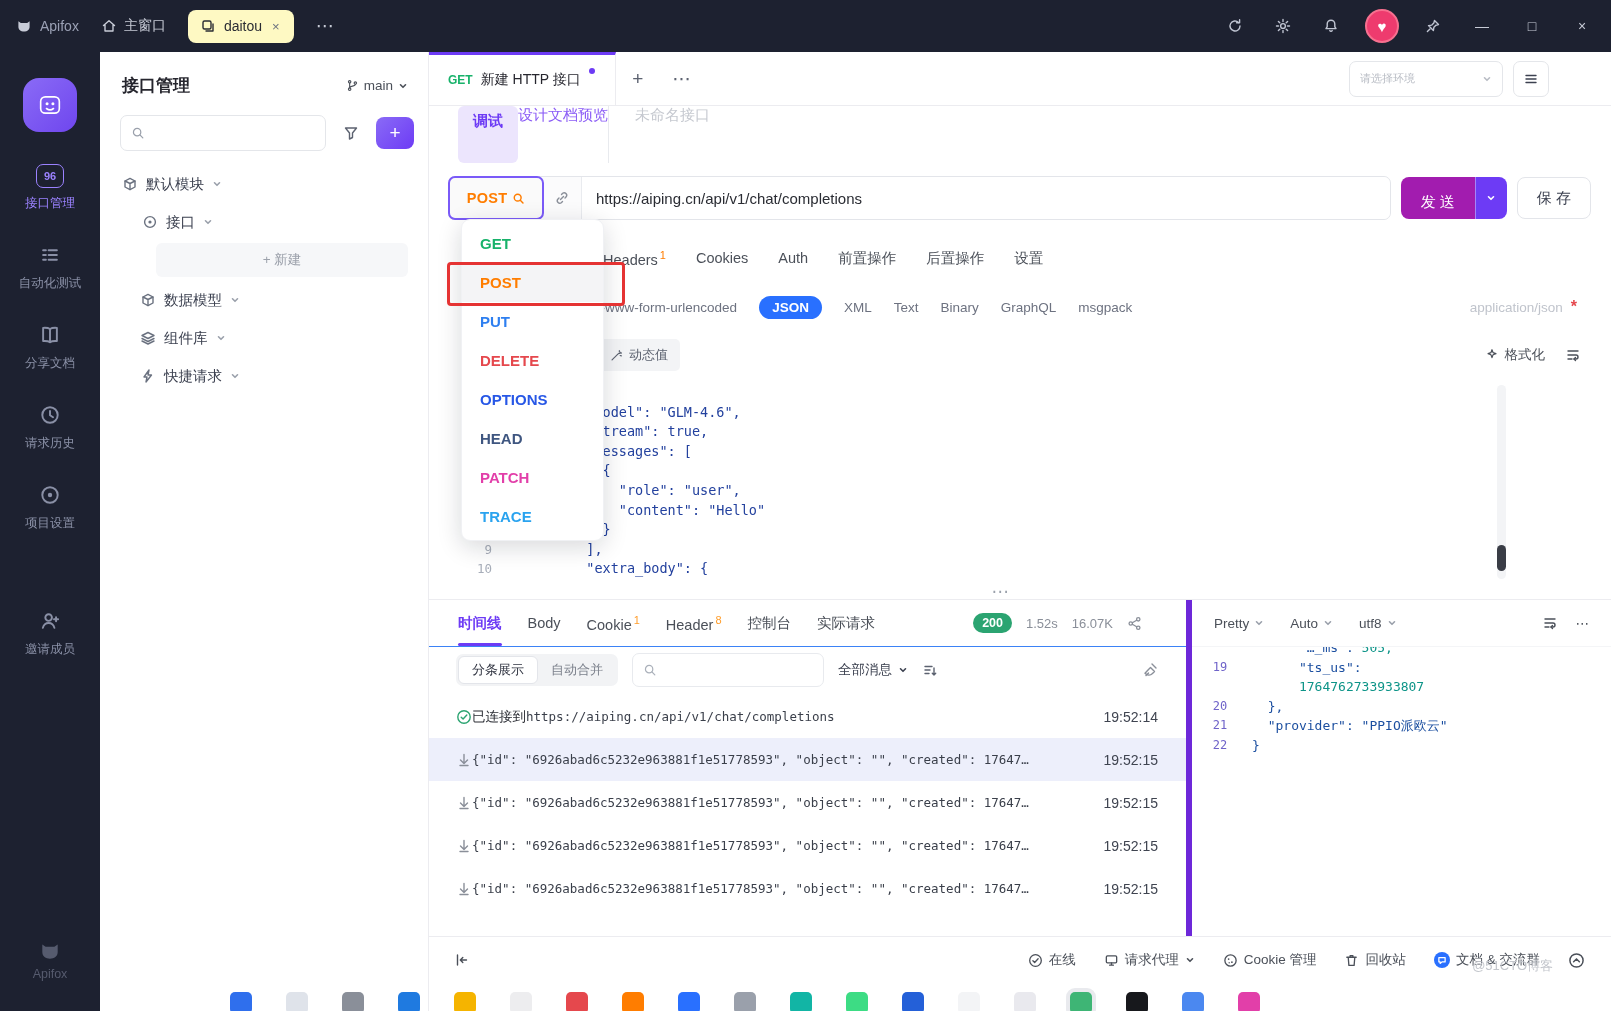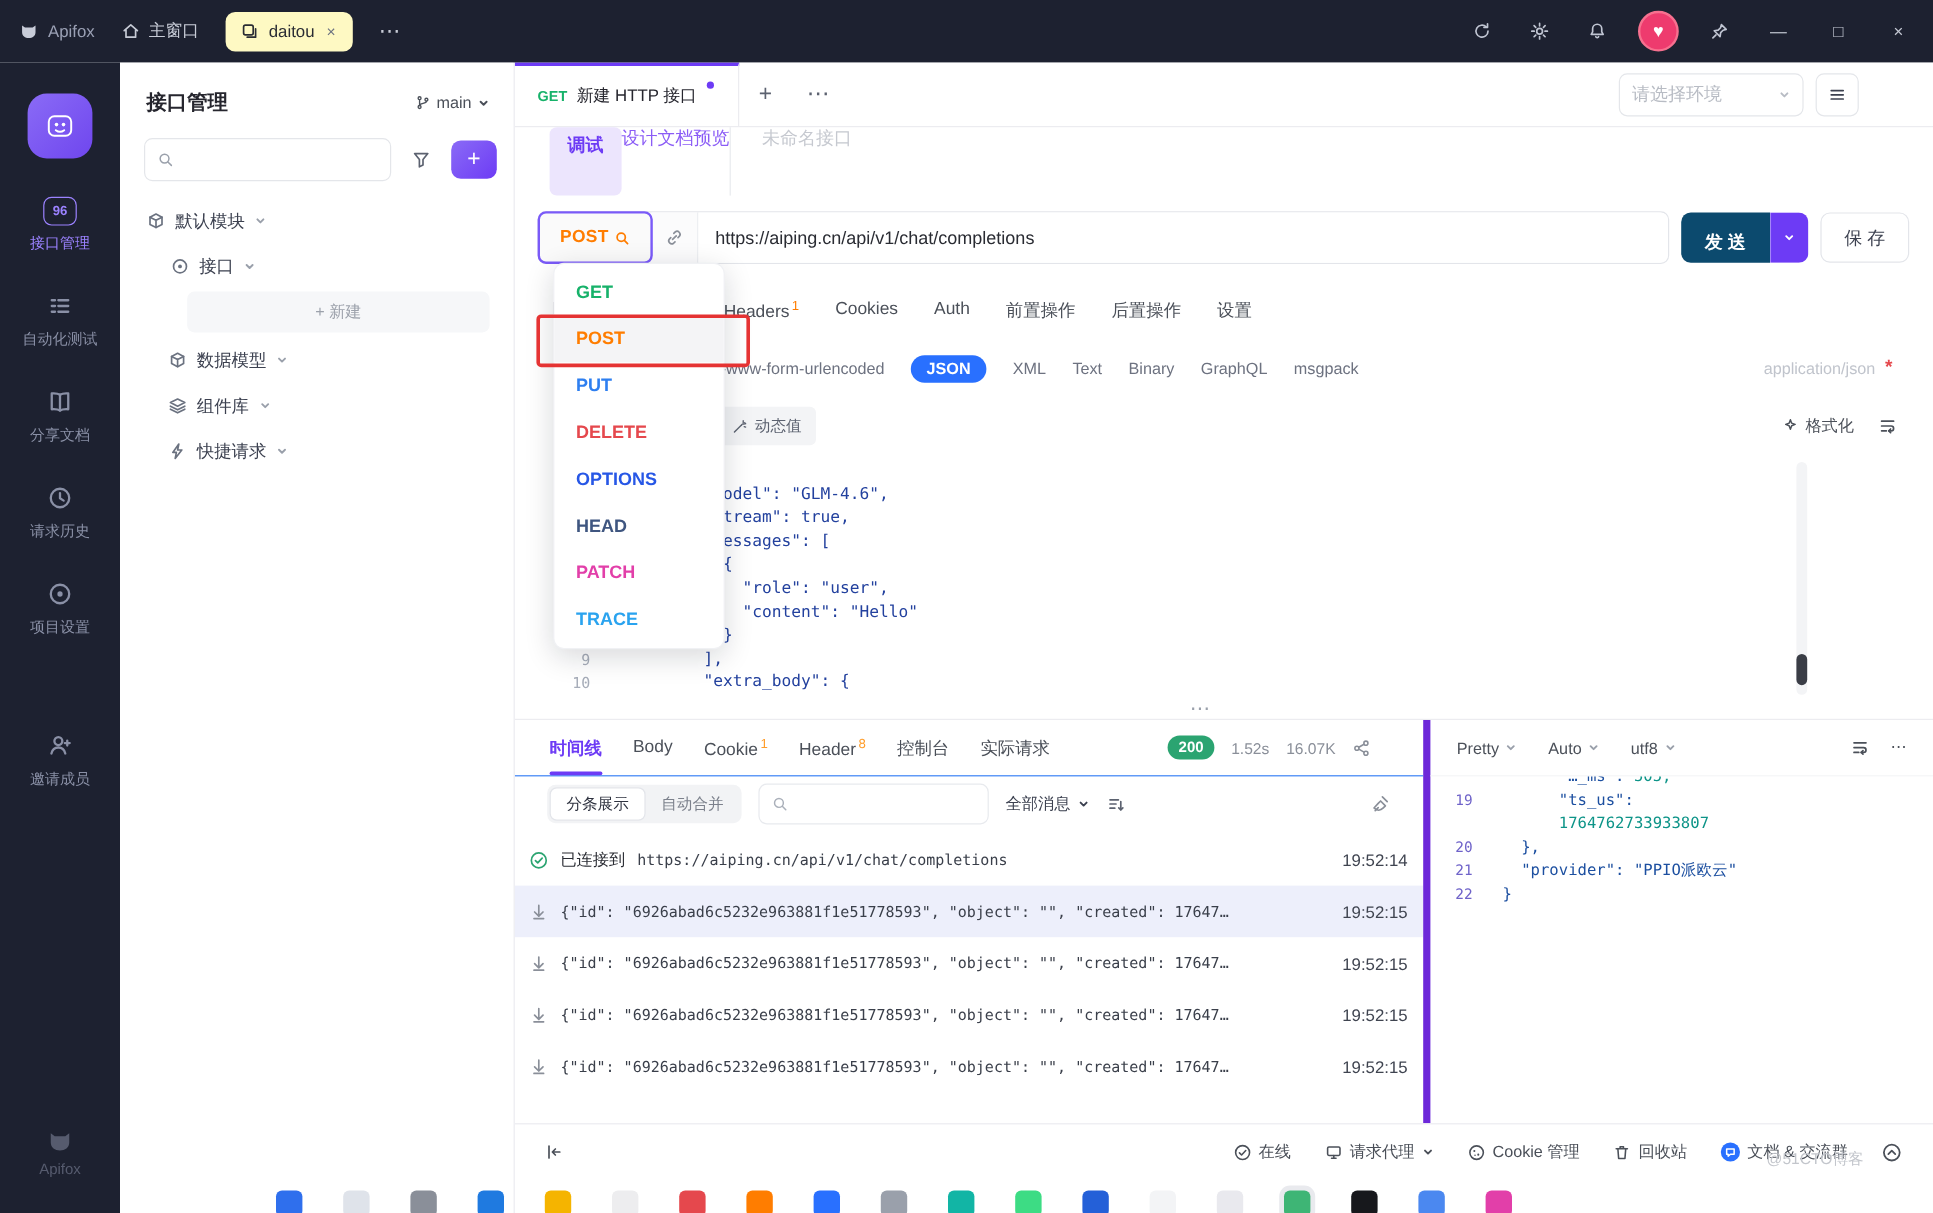--- a/index.html
+++ b/index.html
@@ -52,36 +52,36 @@
   
   .main{position:absolute;top:52px;left:428px;right:0;bottom:0;display:flex;flex-direction:column;background:#fff}
 
   .tabstrip{height:53px;display:flex;align-items:stretch;border-bottom:1px solid #ececf0;flex:none}
   .rtab{display:flex;align-items:center;gap:8px;padding:0 20px;border-right:1px solid #ececf0;border-top:3px solid #6d3bf5;cursor:pointer}
   .rtab .m{color:#17b26a;font-weight:700;font-size:12px}
   .rtab .t{font-size:14px;color:#26262e}
   .udot{width:6px;height:6px;border-radius:50%;background:#6d3bf5;align-self:flex-start;margin-top:13px}
   .ts-btn{display:flex;align-items:center;justify-content:center;width:44px;color:#5c6270;font-size:19px;cursor:pointer}
   .ts-right{margin-left:auto;display:flex;align-items:center;gap:10px;padding-right:62px}
-  .env-select{width:132px;height:34px;border:1px solid #e4e6ea;border-radius:7px;display:flex;align-items:center;justify-content:space-between;padding:0 10px;color:#b8bcc4;font-size:15px;cursor:pointer}
+  .env-select{width:132px;height:34px;border:1px solid #e4e6ea;border-radius:7px;display:flex;align-items:center;justify-content:space-between;padding:0 10px;color:#b8bcc4;font-size:11px;cursor:pointer}
   .env-select .car{color:#b8bcc4}
   .menu-btn{width:34px;height:34px;border:1px solid #e4e6ea;border-radius:7px;display:flex;align-items:center;justify-content:center;color:#3c4150;cursor:pointer}
 
   .subnav{height:57px;display:flex;padding:0 30px;flex:none}
   .sn{font-size:15px;color:#8b5cf6;cursor:pointer}
   .sn.debug{background:#ece5fd;color:#6d3bf5;font-weight:600;padding:6px 15px;border-radius:6px}
   .sn.unnamed{color:#c6c9d0;border-left:1px solid #e8eaee;padding-left:26px;cursor:default}
 
   .reqbar{height:70px;display:flex;align-items:center;padding:0 20px;gap:10px;flex:none}
   .igroup{flex:1;display:flex;align-items:stretch;height:42px;border:1px solid #e3e5ea;border-radius:7px;background:#fff}
   .method-box{width:92px;display:flex;align-items:center;justify-content:center;gap:5px;border:2px solid #7a5af8;border-radius:7px;margin:-1px;background:#fafafa;cursor:pointer;z-index:2}
   .method-box .mtxt{color:#ff7d00;font-weight:700;font-size:14.5px;letter-spacing:.3px}
   .link-btn{width:38px;display:flex;align-items:center;justify-content:center;color:#8a8f99;border-right:1px solid #e9ebef;background:#fbfbfc;cursor:pointer}
   .url{flex:1;border:none;outline:none;font-size:15px;color:#2a2c33;padding:0 14px;border-radius:0 7px 7px 0;font-family:"Liberation Sans","DejaVu Sans",sans-serif}
-  .send{height:42px;background:#0c4a6e;color:#fff;border:none;border-radius:8px 0 0 8px;font-size:15px;padding:16px 20px;font-weight:700;cursor:pointer}
+  .send{height:42px;background:#a21caf;color:#fff;border:none;border-radius:8px 0 0 8px;font-size:15px;padding:16px 20px;font-weight:400;cursor:pointer}
   .send-caret{height:42px;width:32px;background:#6d3bf5;color:#fff;border:none;border-left:1px solid rgba(255,255,255,.38);border-radius:0 8px 8px 0;display:flex;align-items:center;justify-content:center;cursor:pointer}
   .save{height:42px;margin-left:10px;padding:0 19px;background:#fff;border:1px solid #e3e5ea;border-radius:8px;color:#3c4150;font-size:15px;cursor:pointer}
 
   .reqtabs{height:50px;display:flex;align-items:center;gap:30px;padding:0 32px;color:#4b5059;font-size:14.5px;flex:none}
   .reqtab{cursor:pointer;position:relative}
   .reqtab sup{color:#ff7d00;font-size:11px;margin-left:2px}
   .reqtab.active{color:#26262e}
   .reqtab.active::after{content:"";position:absolute;left:0;right:0;bottom:-14px;height:3px;background:#6d3bf5;border-radius:2px}
 
   .bodytypes{height:48px;display:flex;align-items:center;gap:22px;padding:0 34px;color:#6d7280;font-size:13.5px;flex:none}
@@ -121,21 +121,21 @@
   .resp-controls{height:46px;display:flex;align-items:center;gap:14px;padding:0 28px;flex:none}
   .seg{display:flex;background:#f2f3f5;border-radius:7px;padding:2px;font-size:13px}
   .seg .on{background:#fff;border:1px solid #e3e5ea;border-radius:6px;padding:4px 13px;color:#2f3340;cursor:pointer}
   .seg .off{padding:5px 13px;color:#7c818c;cursor:pointer}
   .tl-search{width:170px;height:32px;border:1px solid #e8eaee;border-radius:7px;display:flex;align-items:center;padding:0 10px;color:#aab0ba;gap:6px}
   .filter-all{display:flex;gap:6px;color:#3c4150;font-size:13.5px;align-items:center;cursor:pointer}
   .ctl-ic{color:#5c6270;display:flex;cursor:pointer}
   .broom{margin-left:auto;color:#8a8f99;display:flex;cursor:pointer}
 
   .rows{flex:1;overflow:hidden;padding-top:2px}
-  .trow{height:43px;display:flex;align-items:center;gap:10px;padding:0 13px;cursor:pointer}
+  .trow{height:43px;display:flex;align-items:center;padding:0 28px;cursor:pointer}
   .trow.hl{background:#edeffb}
   .trow .aico{color:#8a8f99;display:flex;flex:none}
   .trow .okico{color:#2ba471;display:flex;flex:none}
   .trow .lbl{color:#2a2c33;font-size:13.5px;white-space:nowrap}
   .trow .mono{font-family:"DejaVu Sans Mono","Liberation Mono",monospace;font-size:12.5px;color:#3a3f4a;white-space:nowrap;overflow:hidden;flex:1}
   .trow .time{color:#3f4450;font-size:14px;margin-left:12px;flex:none}
 
   .resp-right{width:419px;border-left:6px solid #6d28d9;display:flex;flex-direction:column;min-width:0}
   .viewer-head{height:46px;display:flex;align-items:center;gap:26px;padding:0 22px;font-size:13.5px;color:#4b5059;border-bottom:1px solid #f4f5f7;flex:none}
   .vh{display:flex;align-items:center;gap:5px;cursor:pointer}

